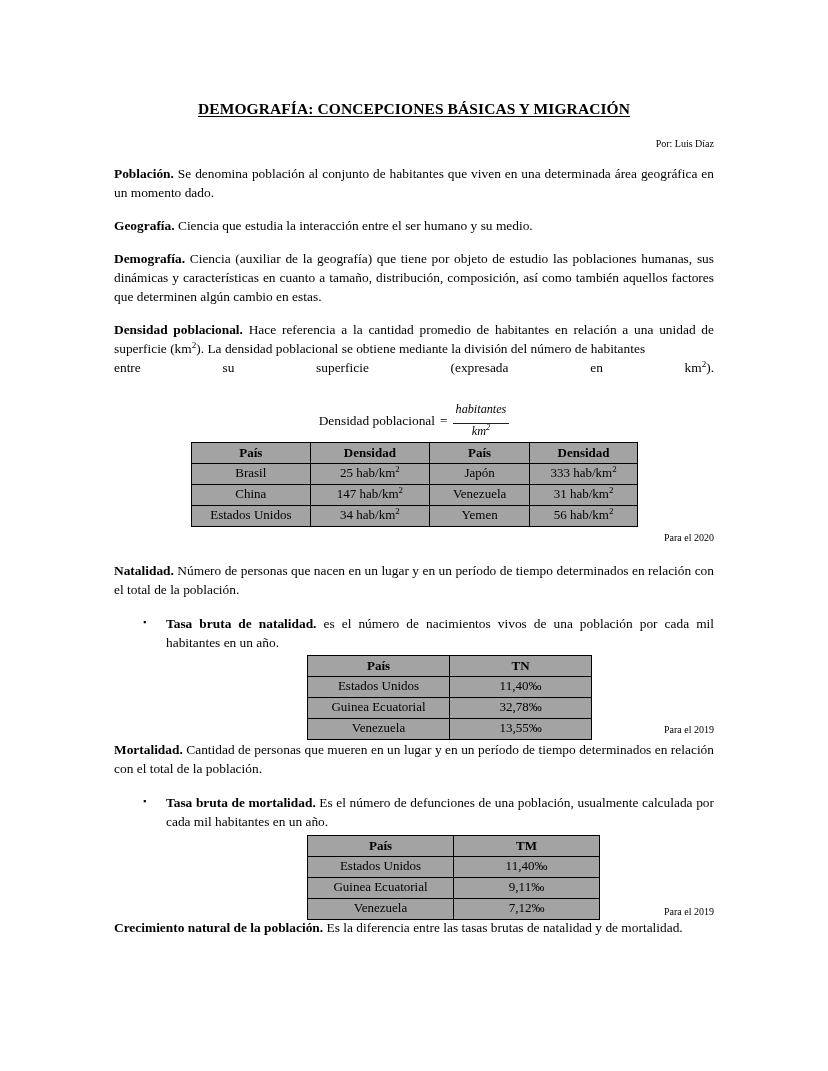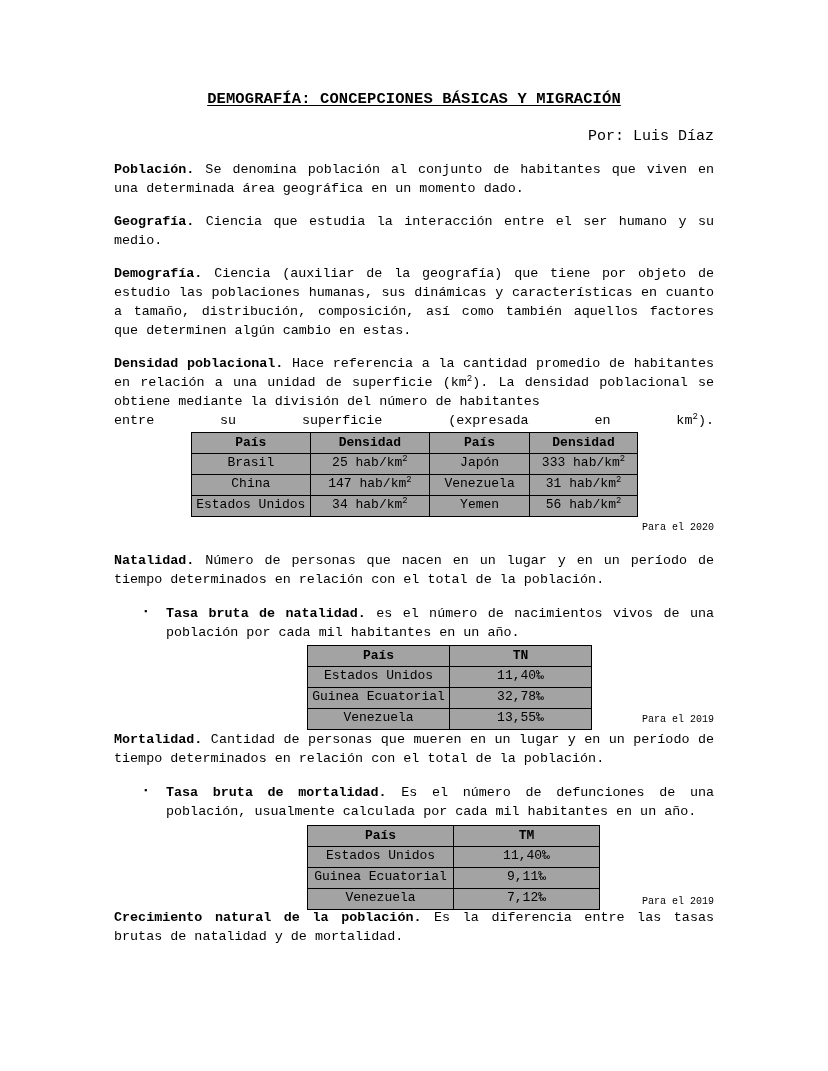--- a/index.html
+++ b/index.html
@@ -11,26 +11,25 @@
     width: 828px;
     height: 1071px;
     font-family: "Liberation Serif", "DejaVu Serif", serif;
     color: #000000;
     position: relative;
     overflow: hidden;
   }
   .page {
     position: absolute;
     left: 0;
-    top: 0;
+    top: 10px;
     width: 828px;
     height: 1022px;
     box-sizing: border-box;
     padding: 0;
-    font-family: Liberation Mono, monospace;
   }
   .content {
     position: absolute;
     left: 114px;
     top: 0;
     width: 600px;
   }
 
   
   .doc-title {
@@ -39,21 +38,21 @@
     font-weight: bold;
     text-decoration: underline;
     text-underline-offset: 2px;
     letter-spacing: 0.1px;
     margin: 0;
     padding-top: 90px;
     line-height: 1.2;
   }
   .byline {
     text-align: right;
-    font-size: 15px;
+    font-size: 10px;
     margin: 0;
     padding-top: 19px;
     padding-right: 0px;
     line-height: 1.2;
   }
 
   
   p.para {
     font-size: 13.4px;
     line-height: 1.42;
@@ -86,21 +85,21 @@
   }
   .formula {
     display: inline-flex;
     align-items: center;
     gap: 3px;
   }
   .formula .lhs { font-size: 13.4px; }
   .formula .eq { font-size: 13.4px; padding: 0 2px; }
   .frac {
     display: inline-flex;
-    flex-direction: row;
+    flex-direction: column;
     align-items: center;
     font-style: italic;
     font-size: 12.2px;
     line-height: 1.08;
     vertical-align: middle;
   }
   .frac .num {
     padding: 0 3px 1px 3px;
   }
   .frac .den {

